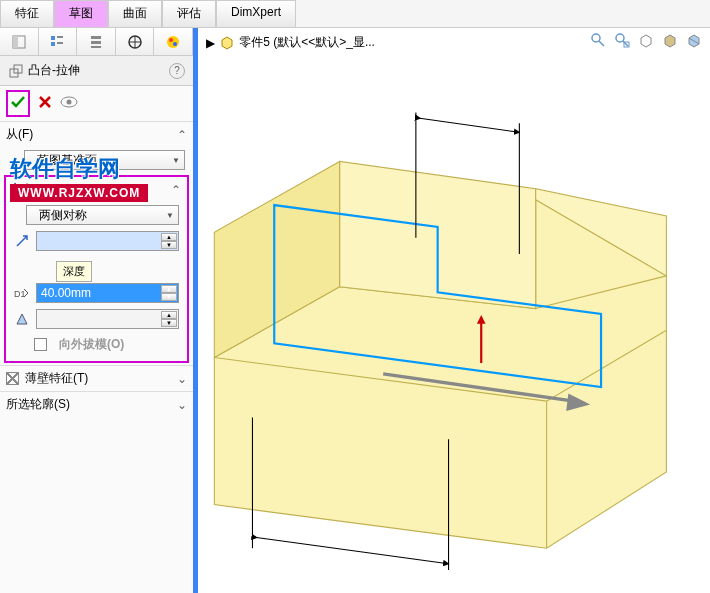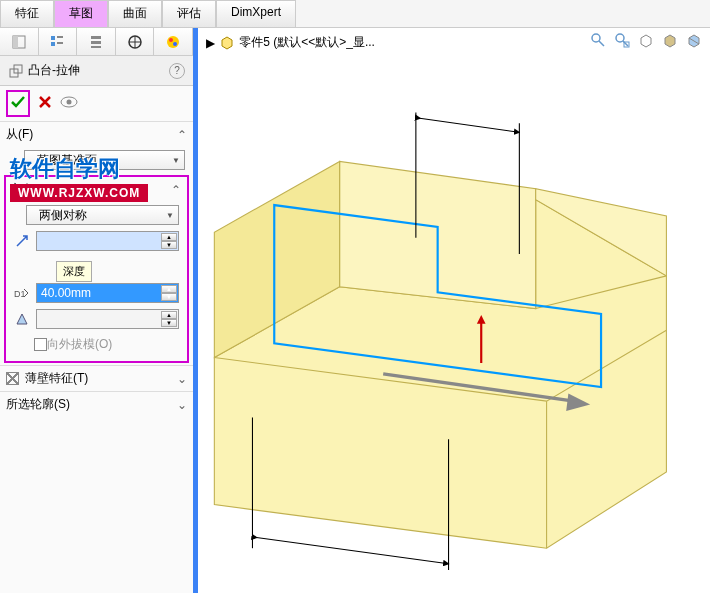--- a/index.html
+++ b/index.html
@@ -29,21 +29,21 @@
     .field-row { display: flex; align-items: center; padding: 3px 8px 3px 24px; gap: 4px; }
     .combo { flex: 1; height: 20px; border: 1px solid #999; background: linear-gradient(#fff,#eee); padding: 0 12px; font-size: 12px; display: flex; align-items: center; position: relative; }
     .combo::after { content: "▼"; position: absolute; right: 4px; font-size: 8px; color: #555; }
     .spinner { flex: 1; height: 20px; border: 1px solid #999; padding: 0 4px; background: #fff; display: flex; align-items: center; position: relative; }
     .spinner.selected { background: #3399ff; color: #fff; }
     .spin-btns { position: absolute; right: 1px; top: 1px; bottom: 1px; width: 16px; display: flex; flex-direction: column; }
     .spin-btns div { flex: 1; background: linear-gradient(#fff,#ddd); border: 1px solid #aaa; font-size: 6px; display: flex; align-items: center; justify-content: center; cursor: pointer; }
     
     .direction-box { border: 2px solid #d000d0; margin: 2px 4px; padding-bottom: 4px; position: relative; }
     .icon-cell { width: 20px; display: flex; justify-content: center; }
-    .checkbox-row { display: flex; align-items: center; padding: 4px 8px 4px 28px; gap: 0; }
+    .checkbox-row { display: flex; align-items: center; padding: 4px 8px 4px 28px; gap: 12px; font-weight: bold; }
     .chk { width: 13px; height: 13px; border: 1px solid #888; background: #fff; }
     .chk.crossed { background: linear-gradient(45deg, transparent 45%, #888 45%, #888 55%, transparent 55%), linear-gradient(-45deg, transparent 45%, #888 45%, #888 55%, transparent 55%); }
     
     .depth-tooltip { position: absolute; left: 50px; top: 84px; background: #ffffe0; border: 1px solid #aaa; padding: 2px 6px; font-size: 11px; }
     
     .viewport { flex: 1; position: relative; background: #fff; }
     .breadcrumb { position: absolute; top: 6px; left: 8px; display: flex; align-items: center; gap: 4px; font-size: 12px; }
     .view-icons { position: absolute; top: 2px; right: 6px; display: flex; gap: 4px; }
     .view-icons .vi { width: 20px; height: 20px; display: flex; align-items: center; justify-content: center; cursor: pointer; }
     

